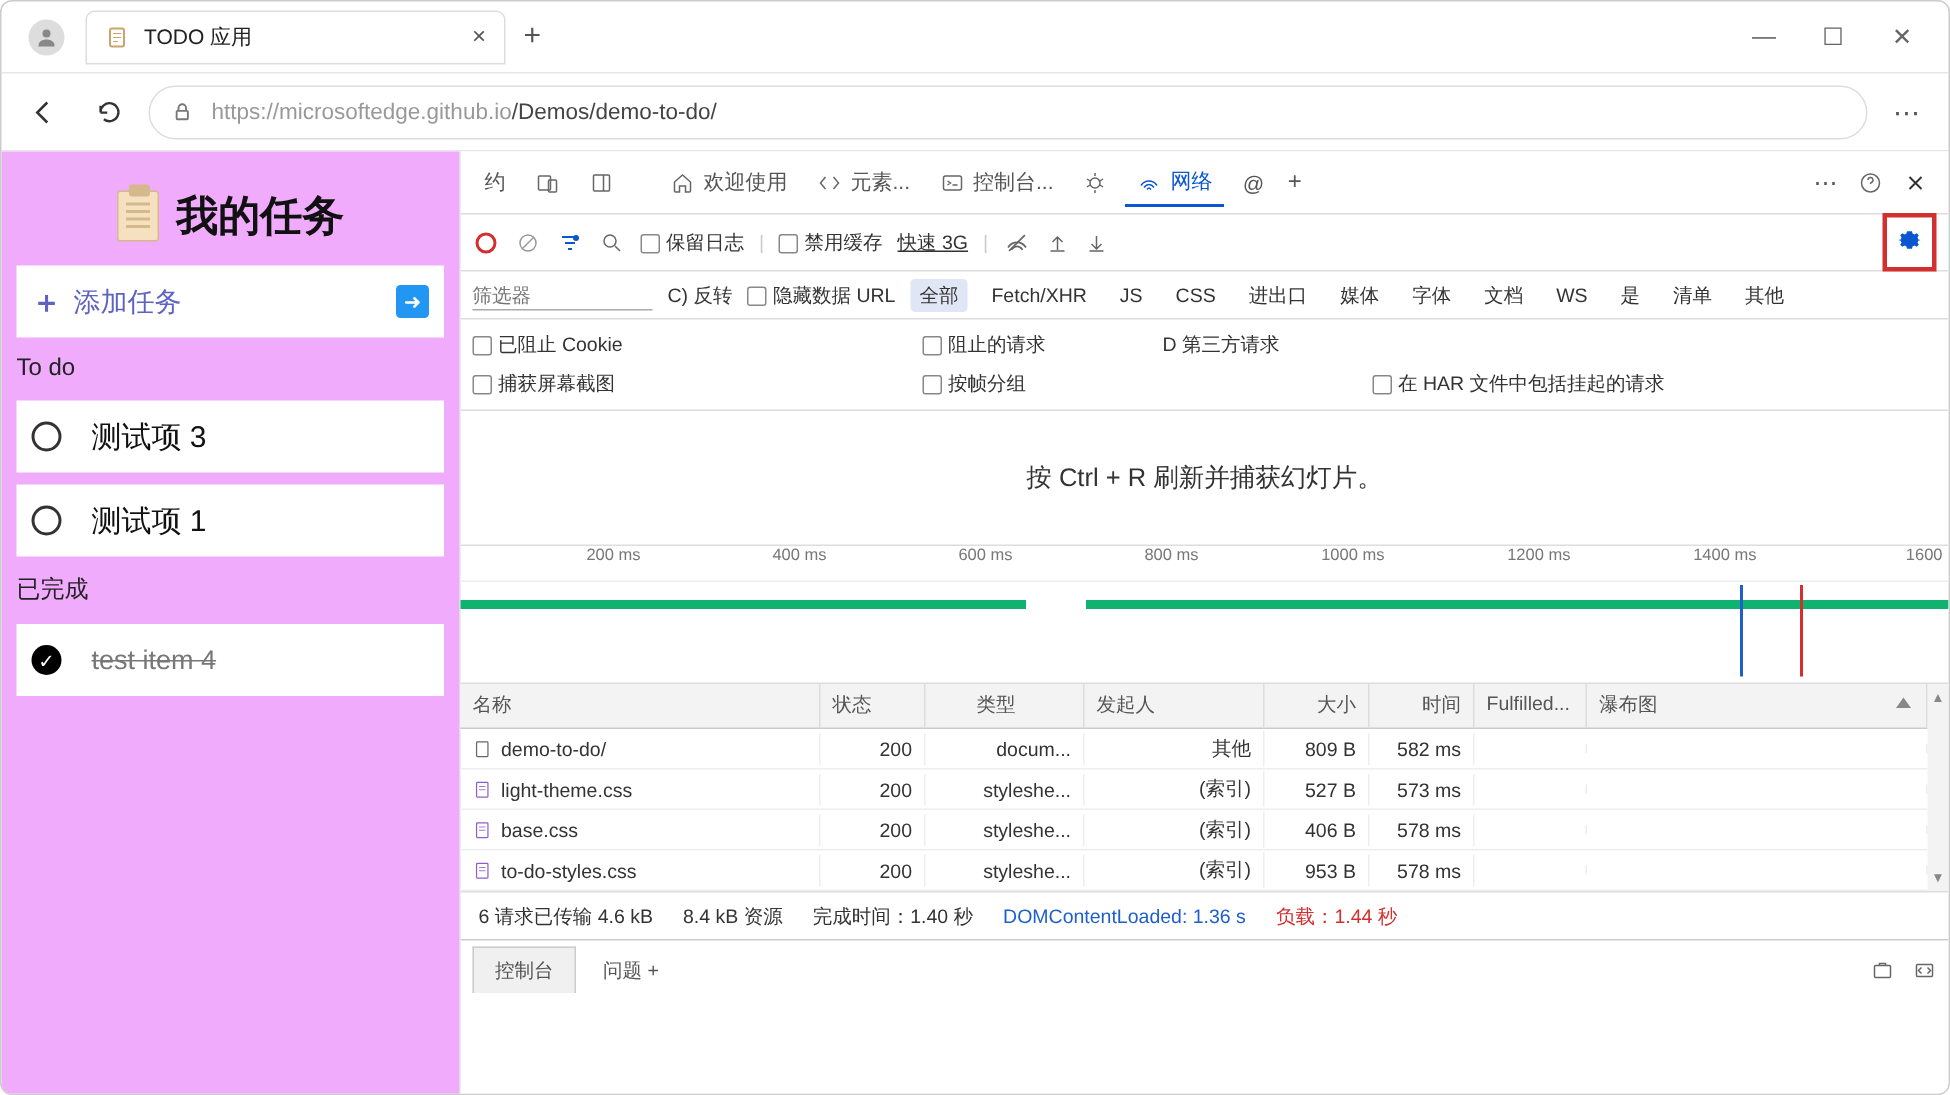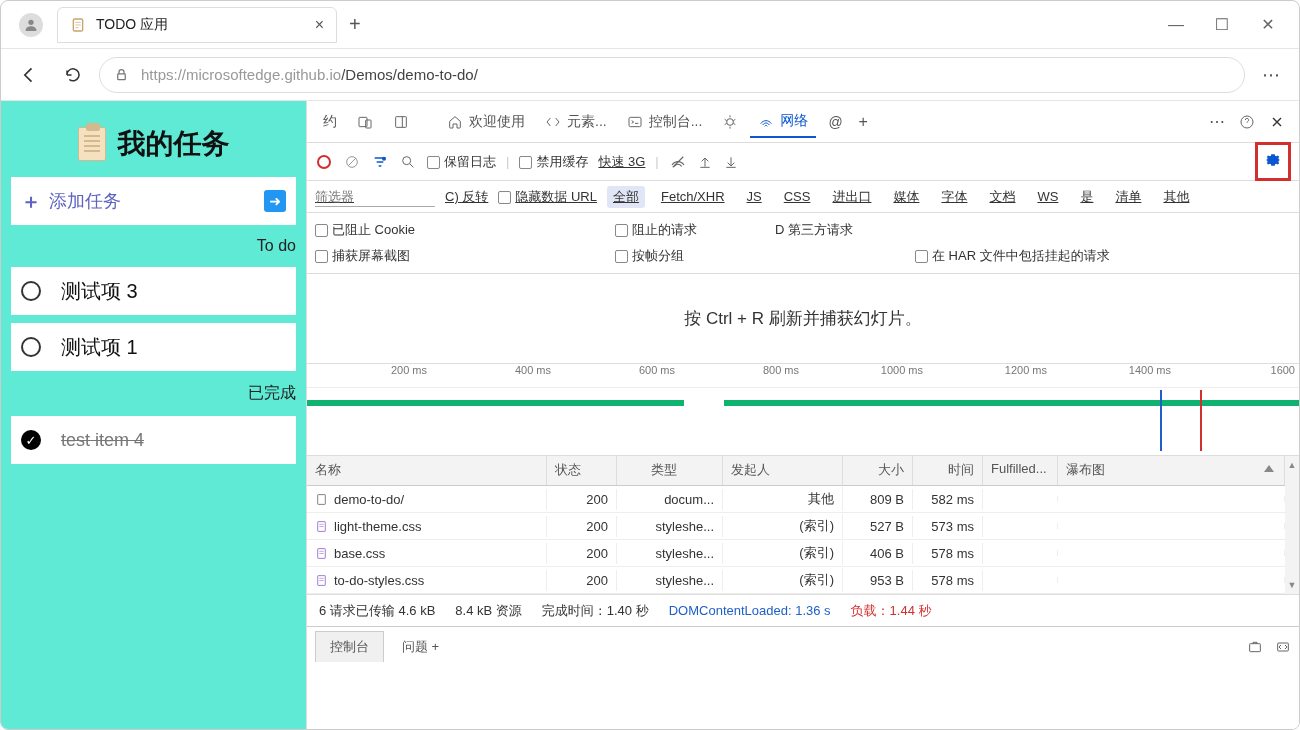--- a/index.html
+++ b/index.html
@@ -18,29 +18,29 @@
 
 
 .addrbar{height:52px;display:flex;align-items:center;padding:0 10px;gap:8px;border-bottom:1px solid #e6e6e6;}
 .navbtn{width:36px;height:36px;display:flex;align-items:center;justify-content:center;border-radius:4px;color:#333;}
 .addrfield{flex:1;height:36px;border:1px solid #ddd;border-radius:18px;display:flex;align-items:center;padding:0 14px;gap:12px;font-size:15px;color:#444;}
 .addr-host{color:#999;}
 .more{width:36px;text-align:center;font-size:18px;color:#555;}
 
 
 .mainrow{display:flex;height:630px;}
-.webpage{width:305px;background:#5eead4;padding:10px;display:flex;flex-direction:column;gap:8px;overflow:hidden;}
+.webpage{width:305px;background:#f0abfc;padding:10px;display:flex;flex-direction:column;gap:8px;overflow:hidden;}
 .page-title{display:flex;align-items:center;justify-content:center;gap:12px;color:#111;font-size:28px;font-weight:600;padding:14px 0 6px;}
 .clipboard-icon{width:28px;height:34px;background:#f5e0c0;border:1px solid #d4b98c;border-radius:2px;position:relative;}
 .clipboard-icon::before{content:"";position:absolute;top:-5px;left:7px;width:14px;height:8px;background:#d4b98c;border-radius:2px;}
 .clipboard-icon::after{content:"";position:absolute;top:7px;left:5px;right:5px;height:2px;background:#d4b98c;box-shadow:0 5px 0 #d4b98c,0 10px 0 #d4b98c,0 15px 0 #d4b98c;}
 .add-row{background:#fff;display:flex;align-items:center;height:48px;padding:0 10px;gap:8px;font-size:18px;color:#5e62c0;}
 .add-plus{color:#5e62c0;font-size:20px;font-weight:600;}
 .add-go{margin-left:auto;width:22px;height:22px;background:#2196f3;border-radius:3px;display:flex;align-items:center;justify-content:center;color:#fff;font-size:14px;}
-.sec-header{text-align:right;color:#222;font-size:16px;padding:4px 0;}
+.sec-header{text-align:left;color:#222;font-size:16px;padding:4px 0;}
 .task{background:#fff;height:48px;display:flex;align-items:center;padding:0 10px;gap:20px;font-size:20px;color:#111;}
 .t-circle{width:20px;height:20px;border:2px solid #333;border-radius:50%;}
 .sec-header.done{color:#222;}
 .task.done .label{text-decoration:line-through;color:#777;font-size:18px;}
 .t-check{width:20px;height:20px;border-radius:50%;background:#000;display:flex;align-items:center;justify-content:center;color:#fff;font-size:13px;}
 
 
 .devtools{flex:1;display:flex;flex-direction:column;border-left:1px solid #ddd;background:#fff;font-size:13px;color:#333;}
 .dt-tabs{height:42px;display:flex;align-items:center;gap:4px;padding:0 8px;border-bottom:1px solid #ddd;}
 .dt-tab{display:flex;align-items:center;gap:6px;padding:6px 8px;color:#555;font-size:14px;white-space:nowrap;}
@@ -54,21 +54,21 @@
 .tb-ic{width:18px;height:18px;display:flex;align-items:center;justify-content:center;}
 .rec{width:14px;height:14px;border:2px solid #d32f2f;border-radius:50%;}
 .tb-ic svg{width:16px;height:16px;}
 .chk{width:13px;height:13px;border:1px solid #888;border-radius:2px;display:inline-block;vertical-align:middle;margin-right:4px;}
 .chk.on{background:#0b57d0;border-color:#0b57d0;position:relative;}
 .chk.on::after{content:"✓";position:absolute;color:#fff;font-size:11px;left:1px;top:-2px;}
 .throttle{border:none;font-size:13px;text-decoration:underline;color:#333;background:transparent;}
 .gear-box{margin-left:auto;border:3px solid #d32f2f;padding:5px;}
 .gear-box svg{fill:#0b57d0;width:20px;height:20px;}
 
-.dt-filter{height:32px;display:flex;align-items:center;gap:10px;padding:0 8px;border-bottom:1px solid #ddd;font-size:13px;text-decoration:underline;}
+.dt-filter{height:32px;display:flex;align-items:center;gap:10px;padding:0 8px;border-bottom:1px solid #ddd;font-size:13px;}
 .dt-filter input{width:120px;height:20px;border:none;border-bottom:1px solid #aaa;font-size:13px;outline:none;}
 .pill{padding:2px 6px;border-radius:3px;color:#333;}
 .pill.sel{background:#e0e6f5;}
 .pill-row{display:flex;gap:10px;align-items:center;flex-wrap:nowrap;}
 
 .dt-opts{border-bottom:1px solid #ddd;padding:4px 8px;}
 .opt-row{display:flex;align-items:center;height:26px;}
 .opt-cell{display:flex;align-items:center;gap:6px;font-size:13px;}
 .opt-cell.c1{width:300px;}
 .opt-cell.c2{width:300px;}

